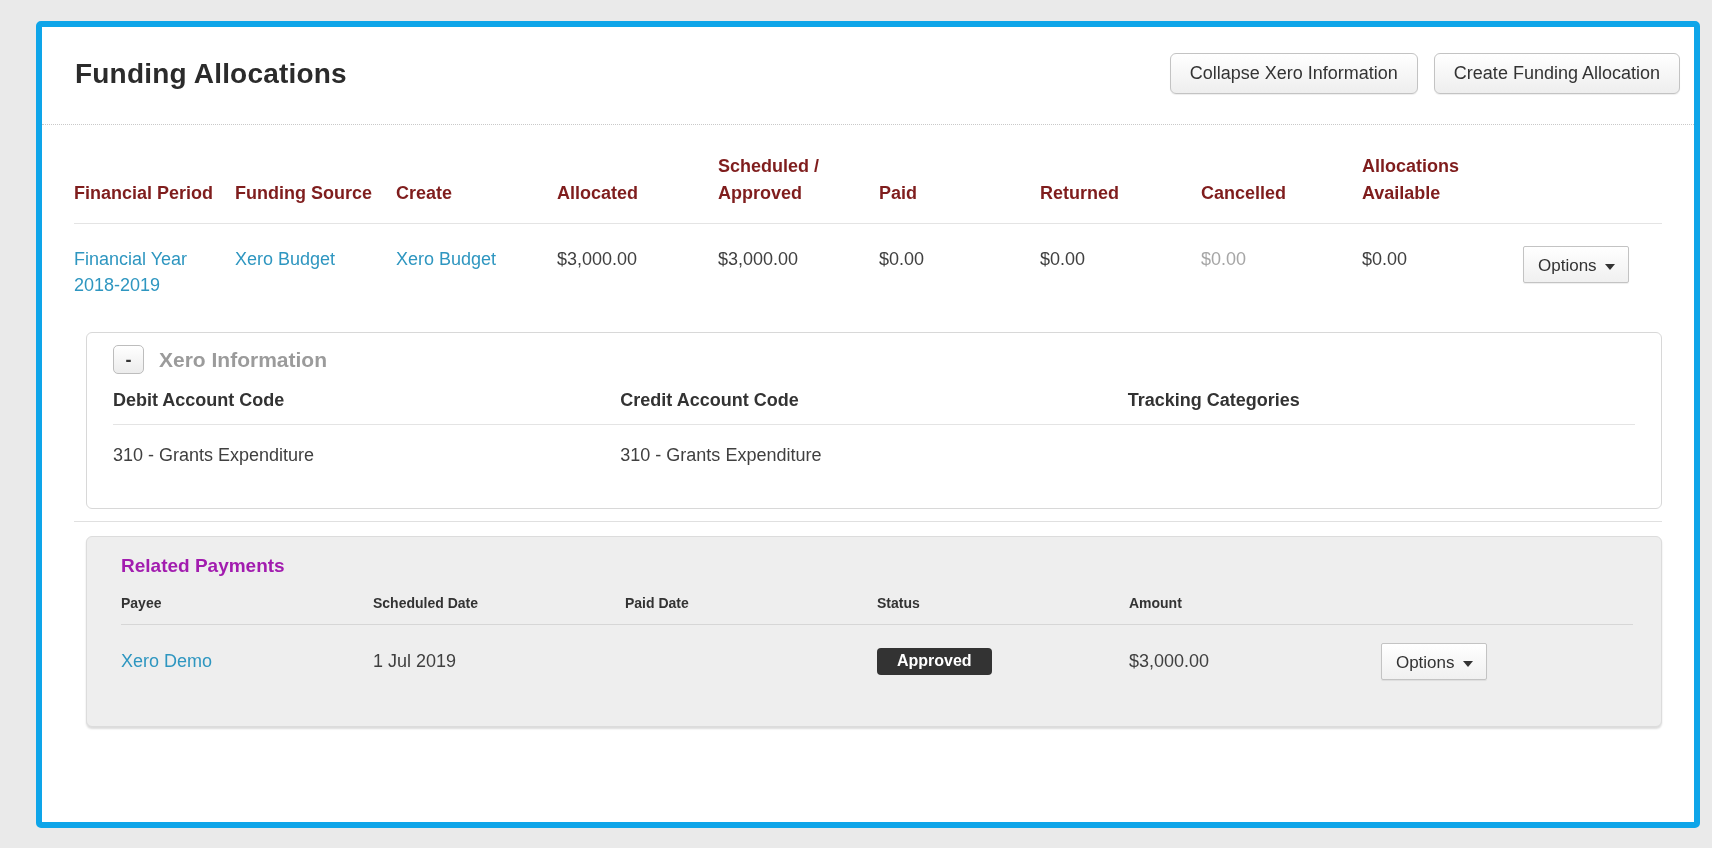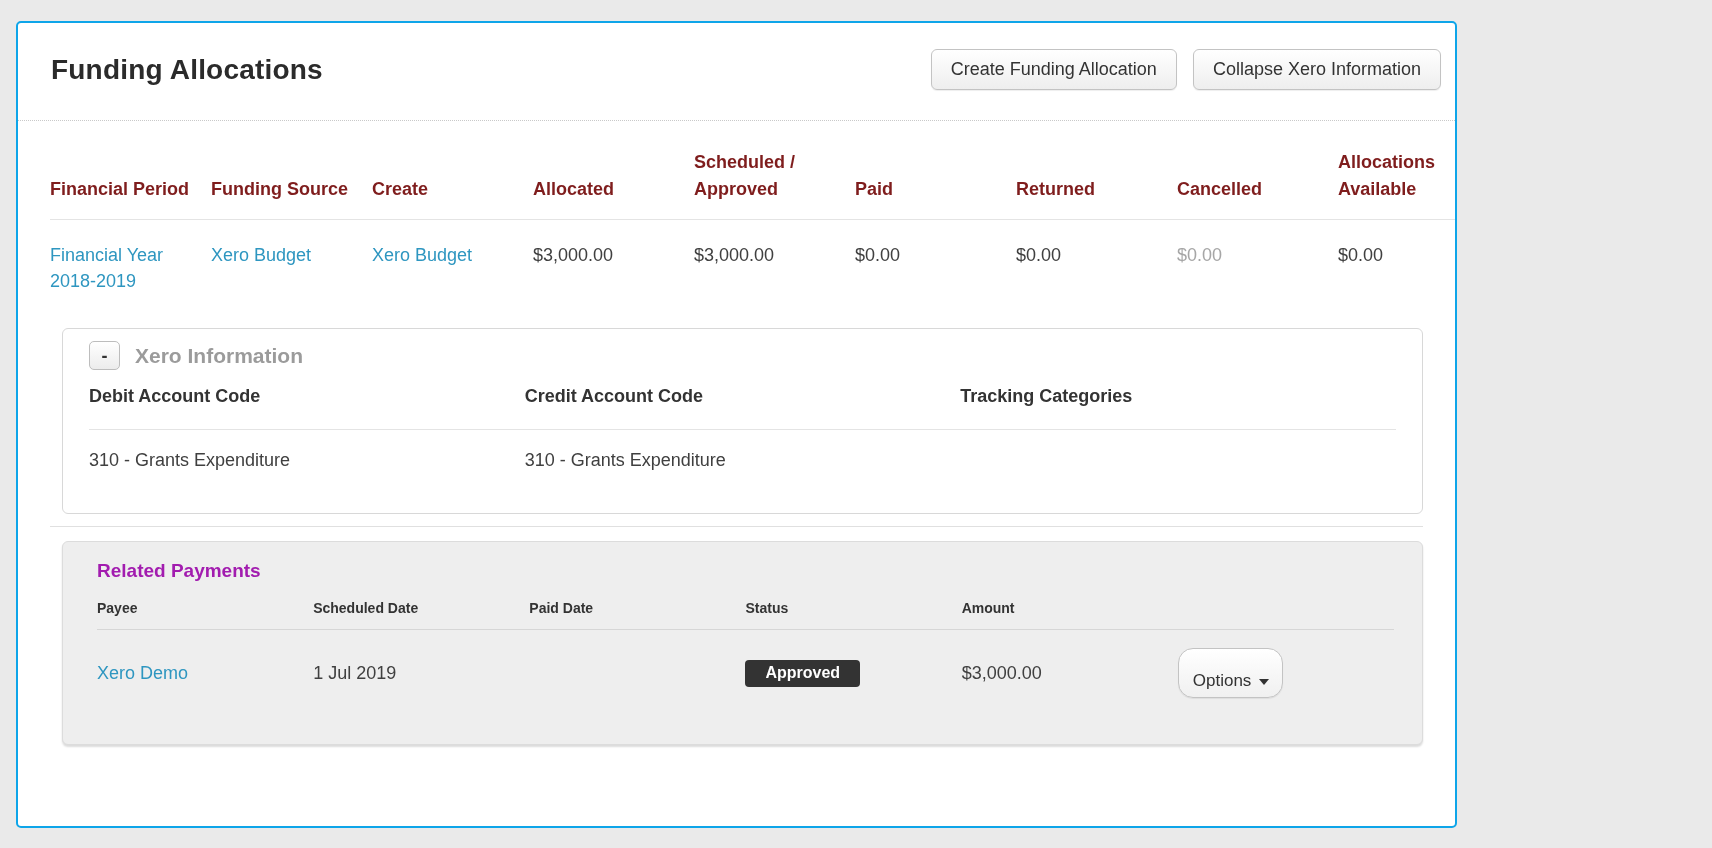--- a/index.html
+++ b/index.html
@@ -4,24 +4,24 @@
 <style>
   * { box-sizing: border-box; margin: 0; padding: 0; }
   html, body {
     width: 1712px; height: 848px;
     background: #eaeaea;
     font-family: "Liberation Sans", "DejaVu Sans", sans-serif;
     color: #404040;
   }
   .card {
     position: absolute;
-    left: 16px; top: 21px;
-    width: 1441px; height: 807px;
+    left: 36px; top: 21px;
+    width: 1664px; height: 807px;
     background: #ffffff;
-    border: 2px solid #0ea5e9;
+    border: 6px solid #0ea5e9;
     border-radius: 5px;
     overflow: hidden;
   }
   .card-header {
     display: flex;
     justify-content: space-between;
     align-items: center;
     padding: 26px 14px 30px 33px;
     border-bottom: 1px dotted #c9c9c9;
   }
@@ -72,22 +72,22 @@
   a.link { color: #2e96c0; text-decoration: none; cursor: pointer; }
   .muted { color: #a6a6a6; }
 
   .options-btn {
     display: inline-block;
     font-family: inherit;
     font-size: 17px;
     color: #333;
     background: linear-gradient(#ffffff, #f0f0f0);
     border: 1px solid #c3c3c3;
-    border-radius: 15px;
-    padding: 22px 13px 6px 14px;
+    border-radius: 2px;
+    padding: 9px 13px 6px 14px;
     cursor: pointer;
     box-shadow: 0 1px 1px rgba(0,0,0,0.07);
     white-space: nowrap;
   }
   .caret {
     display: inline-block;
     width: 0; height: 0;
     border-left: 5px solid transparent;
     border-right: 5px solid transparent;
     border-top: 6px solid #333;
@@ -120,21 +120,21 @@
     margin-left: 15px;
     font-size: 21px;
     font-weight: bold;
     color: #9b9b9b;
   }
   .xero-table th {
     text-align: left;
     font-size: 18px;
     font-weight: bold;
     color: #333;
-    padding: 6px 10px 22px 0;
+    padding: 6px 10px 13px 0;
     border-bottom: 1px solid #e4e4e4;
   }
   .xero-table td {
     text-align: left;
     font-size: 18px;
     padding: 20px 10px 0 0;
   }
   .xero-table col { width: 33.33%; }
 
   .row-divider {
@@ -184,22 +184,22 @@
   }
 </style>
 </head>
 <body>
 
 <div class="card">
 
   <div class="card-header">
     <div class="page-title">Funding Allocations</div>
     <div class="header-buttons">
+      <button class="btn">Collapse Xero Information</button>
       <button class="btn">Create Funding Allocation</button>
-      <button class="btn">Collapse Xero Information</button>
     </div>
   </div>
 
   <div class="card-body">
 
     <table class="alloc-table">
       <colgroup>
         <col>
           <col>
           <col>

